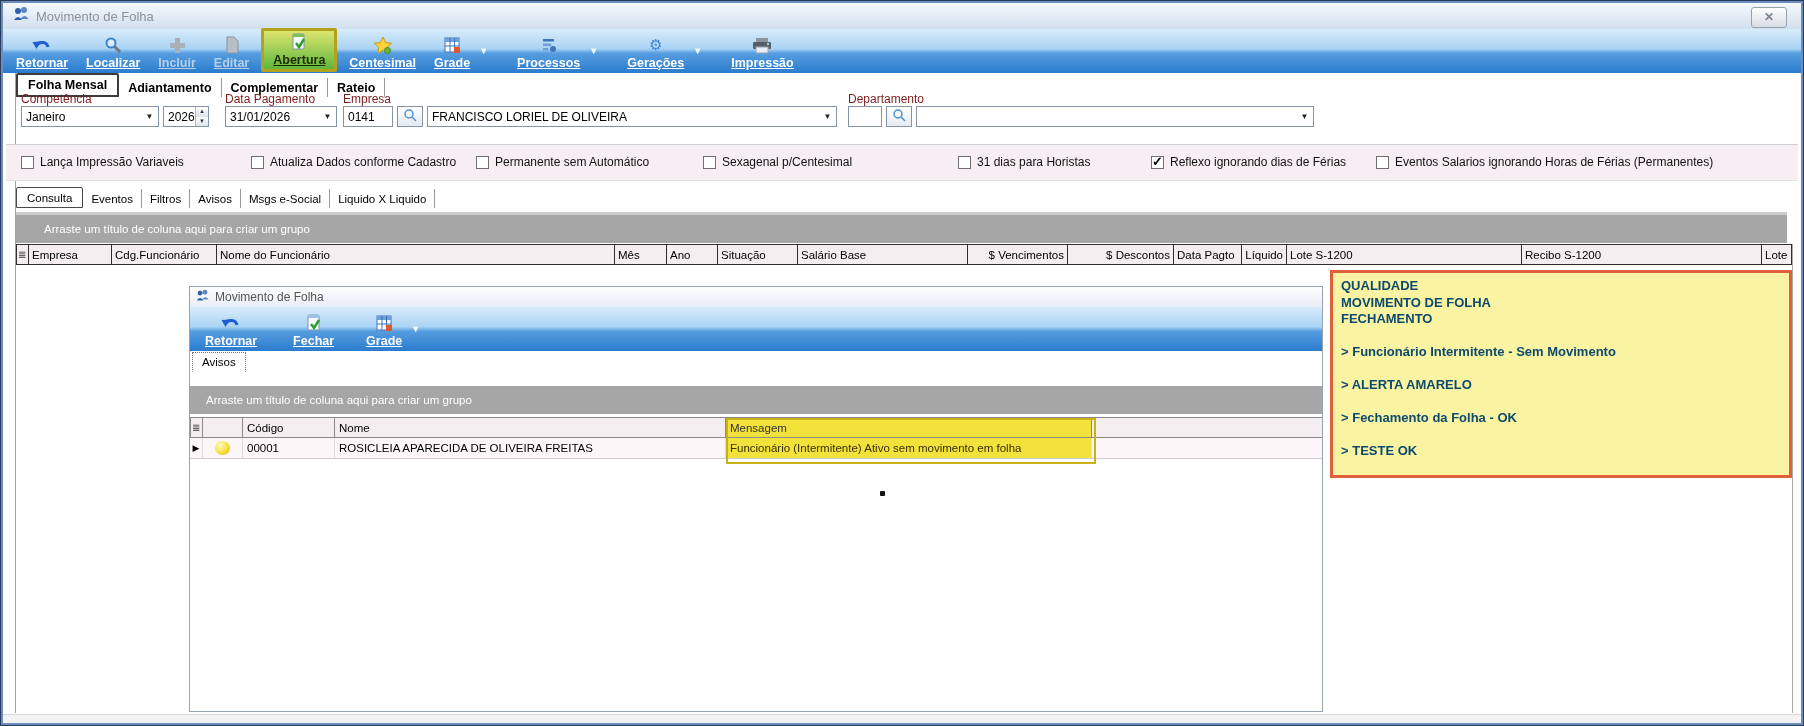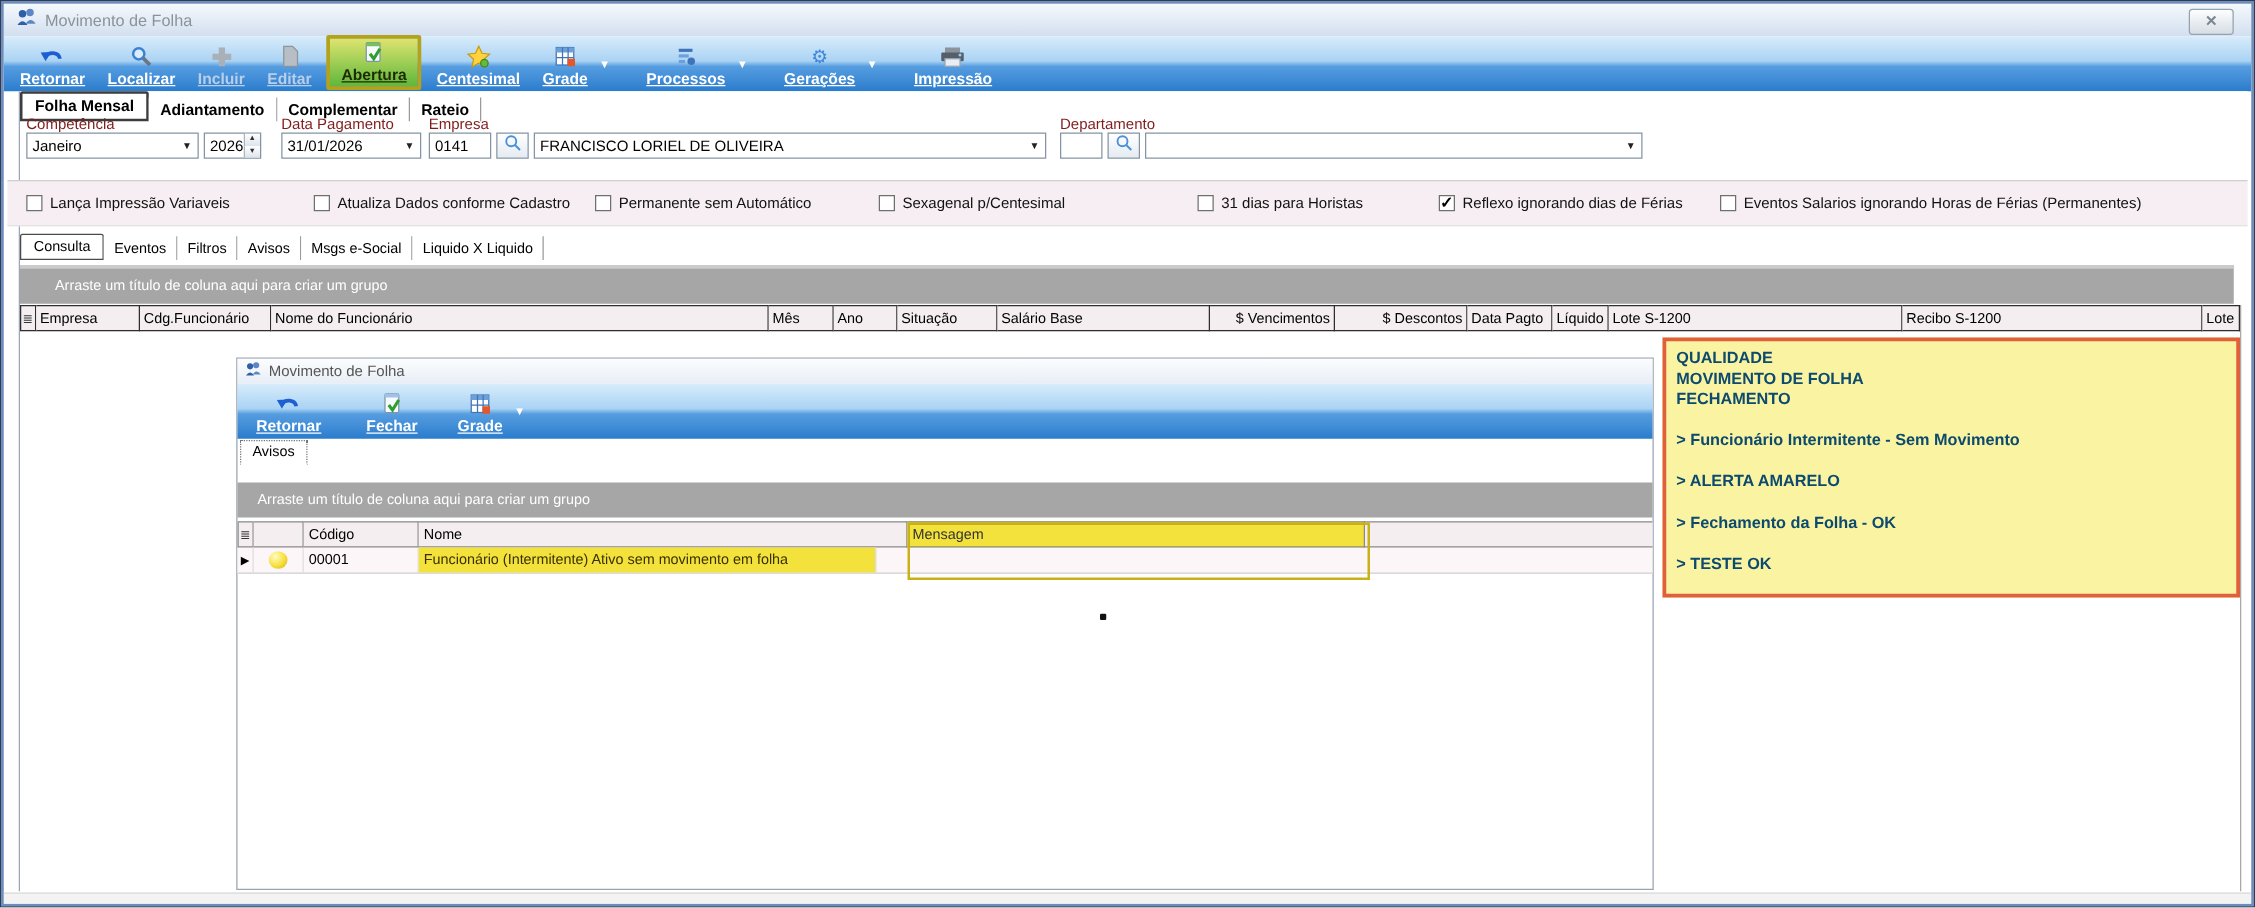--- a/index.html
+++ b/index.html
@@ -407,20 +407,21 @@
       <div class="dh" style="flex:1;border-right:none;"></div>
     </div>
     <div class="dlg-row">
       <div class="dc" style="width:13px;padding:0 2px;justify-content:center;">
             <span class="rowarr">▶</span>
           </div>
       <div class="dc" style="width:40px;justify-content:center;">
             <span class="ball"></span>
           </div>
       <div class="dc" style="width:92px;">00001</div>
+      <div class="dc" style="width:391px;">ROSICLEIA APARECIDA DE OLIVEIRA FREITAS</div>
       <div class="dc yellow" style="width:366px;">Funcionário (Intermitente) Ativo sem movimento em folha</div>
       <div class="dc" style="flex:1;border-right:none;"></div>
     </div>
     <div class="msg-box"></div>
   </div>
 
   <div class="note">
     <div class="note-line">QUALIDADE</div>
     <div class="note-line">MOVIMENTO DE FOLHA</div>
     <div class="note-line">FECHAMENTO</div>

